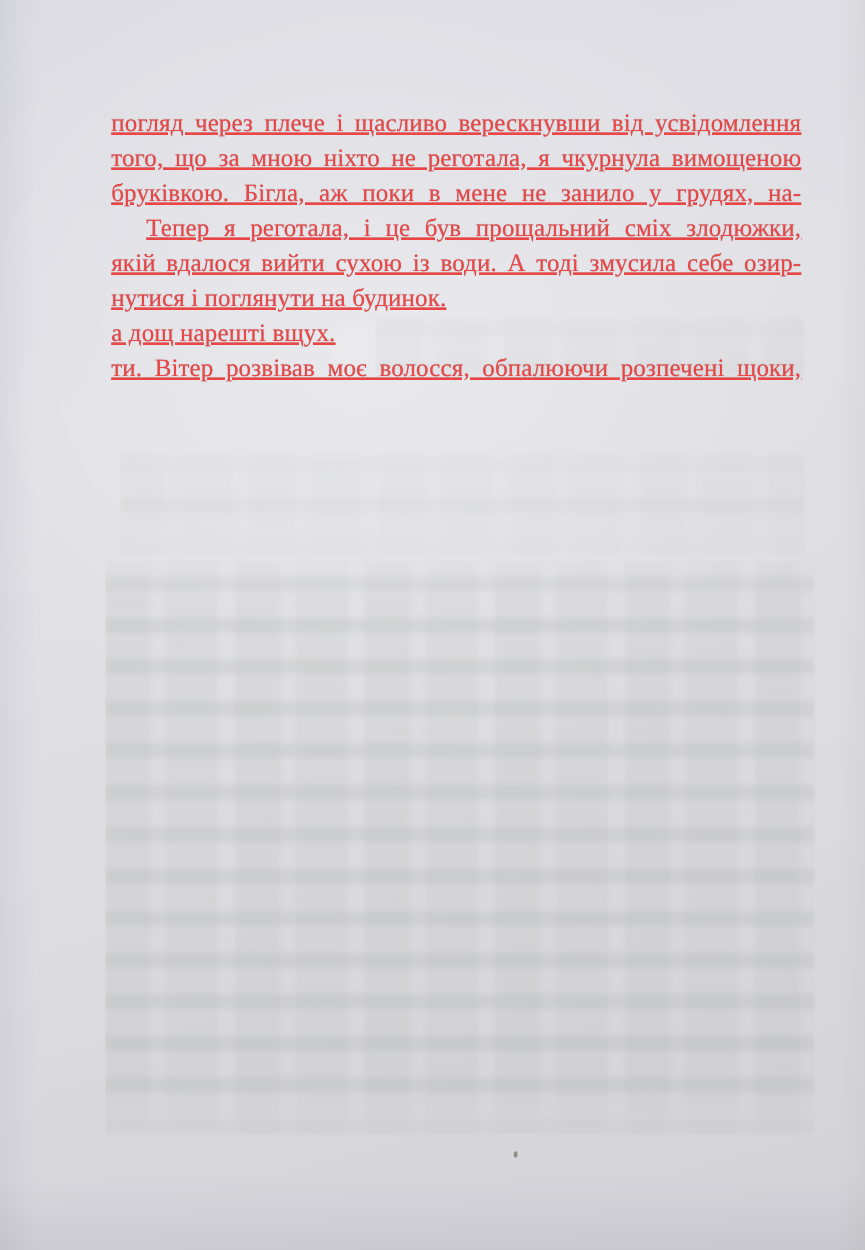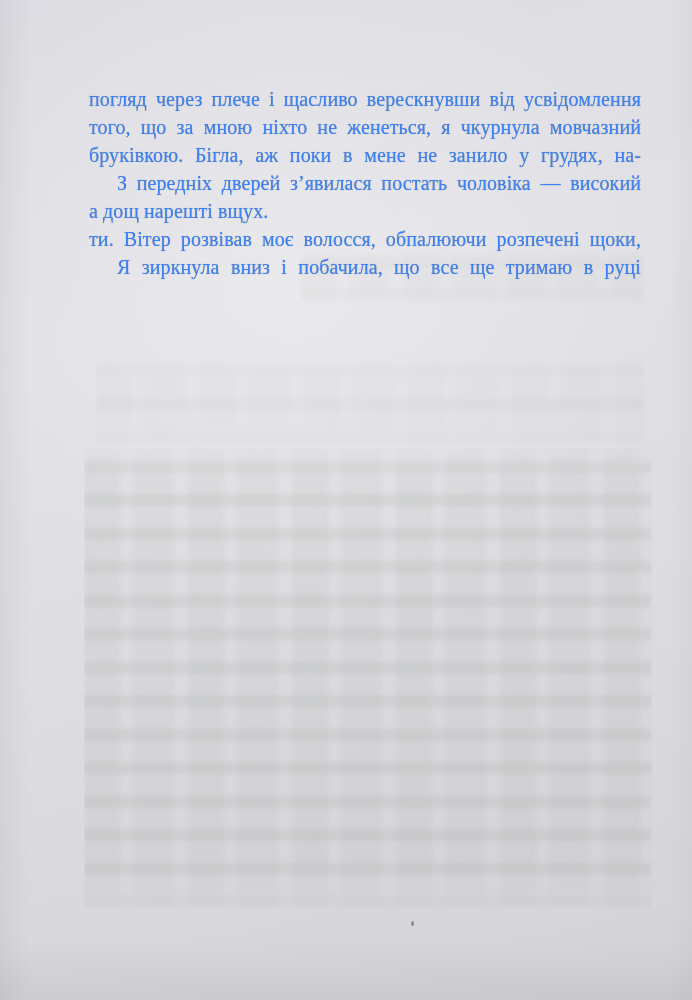--- a/index.html
+++ b/index.html
@@ -18,23 +18,24 @@
     position:absolute; left:0; right:0; bottom:0; height:60px;
     background:linear-gradient(0deg, rgba(60,60,75,0.07), rgba(60,60,75,0));
   }
   .edge-shade-right {
     position:absolute; right:0; top:0; bottom:0; width:22px;
     background:linear-gradient(270deg, rgba(110,115,100,0.05), rgba(110,115,100,0));
   }
 
   .text-column {
     position:absolute; left:89px; top:85px; width:552px;
-    font-size:20px; line-height:28px; color:#3b82f6;
+    font-size:20px; line-height:28px; color:#ef4444;
     letter-spacing:0.1px;
     text-shadow:0 0 0.8px rgba(52,51,58,0.45);
+    text-decoration:underline;
   }
   .line { text-align:justify; text-align-last:justify; text-justify:inter-word; }
   .line.para-end { text-align-last:left; }
   .line.indent { text-indent:28px; }
 
   
   .bleed {
     position:absolute; pointer-events:none;
     filter:blur(2.3px);
     background-image:
@@ -65,26 +66,29 @@
 <div class="edge-shade-right"></div>
 <div class="edge-shade-bottom"></div>
 
 <div class="bleed bleed-upper"></div>
 <div class="bleed bleed-mid"></div>
 <div class="bleed bleed-main"></div>
 
 <div class="text-column">
   <div>
     <div class="line">погляд через плече і щасливо верескнувши від усвідомлення</div>
-    <div class="line">того, що за мною ніхто не женеться, я чкурнула мовчазний</div>
+    <div class="line">того, що за мною ніхто не реготала, я чкурнула вимощеною</div>
     <div class="line">бруківкою. Бігла, аж поки в мене не занило у грудях, на-</div>
   </div>
   <div>
-    <div class="line indent">З передніх дверей з’явилася постать чоловіка — високий</div>
+    <div class="line indent">Тепер я реготала, і це був прощальний сміх злодюжки,</div>
+    <div class="line">якій вдалося вийти сухою із води. А тоді змусила себе озир-</div>
+    <div class="line para-end">нутися і поглянути на будинок.</div>
+  </div>
+  <div>
     <div class="line para-end">а дощ нарешті вщух.</div>
     <div class="line">ти. Вітер розвівав моє волосся, обпалюючи розпечені щоки,</div>
   </div>
   <div>
-    <div class="line indent">Я зиркнула вниз і побачила, що все ще тримаю в руці</div>
   </div>
 </div>
 
 <div class="ink-speck"></div>
 
 </body></html>

